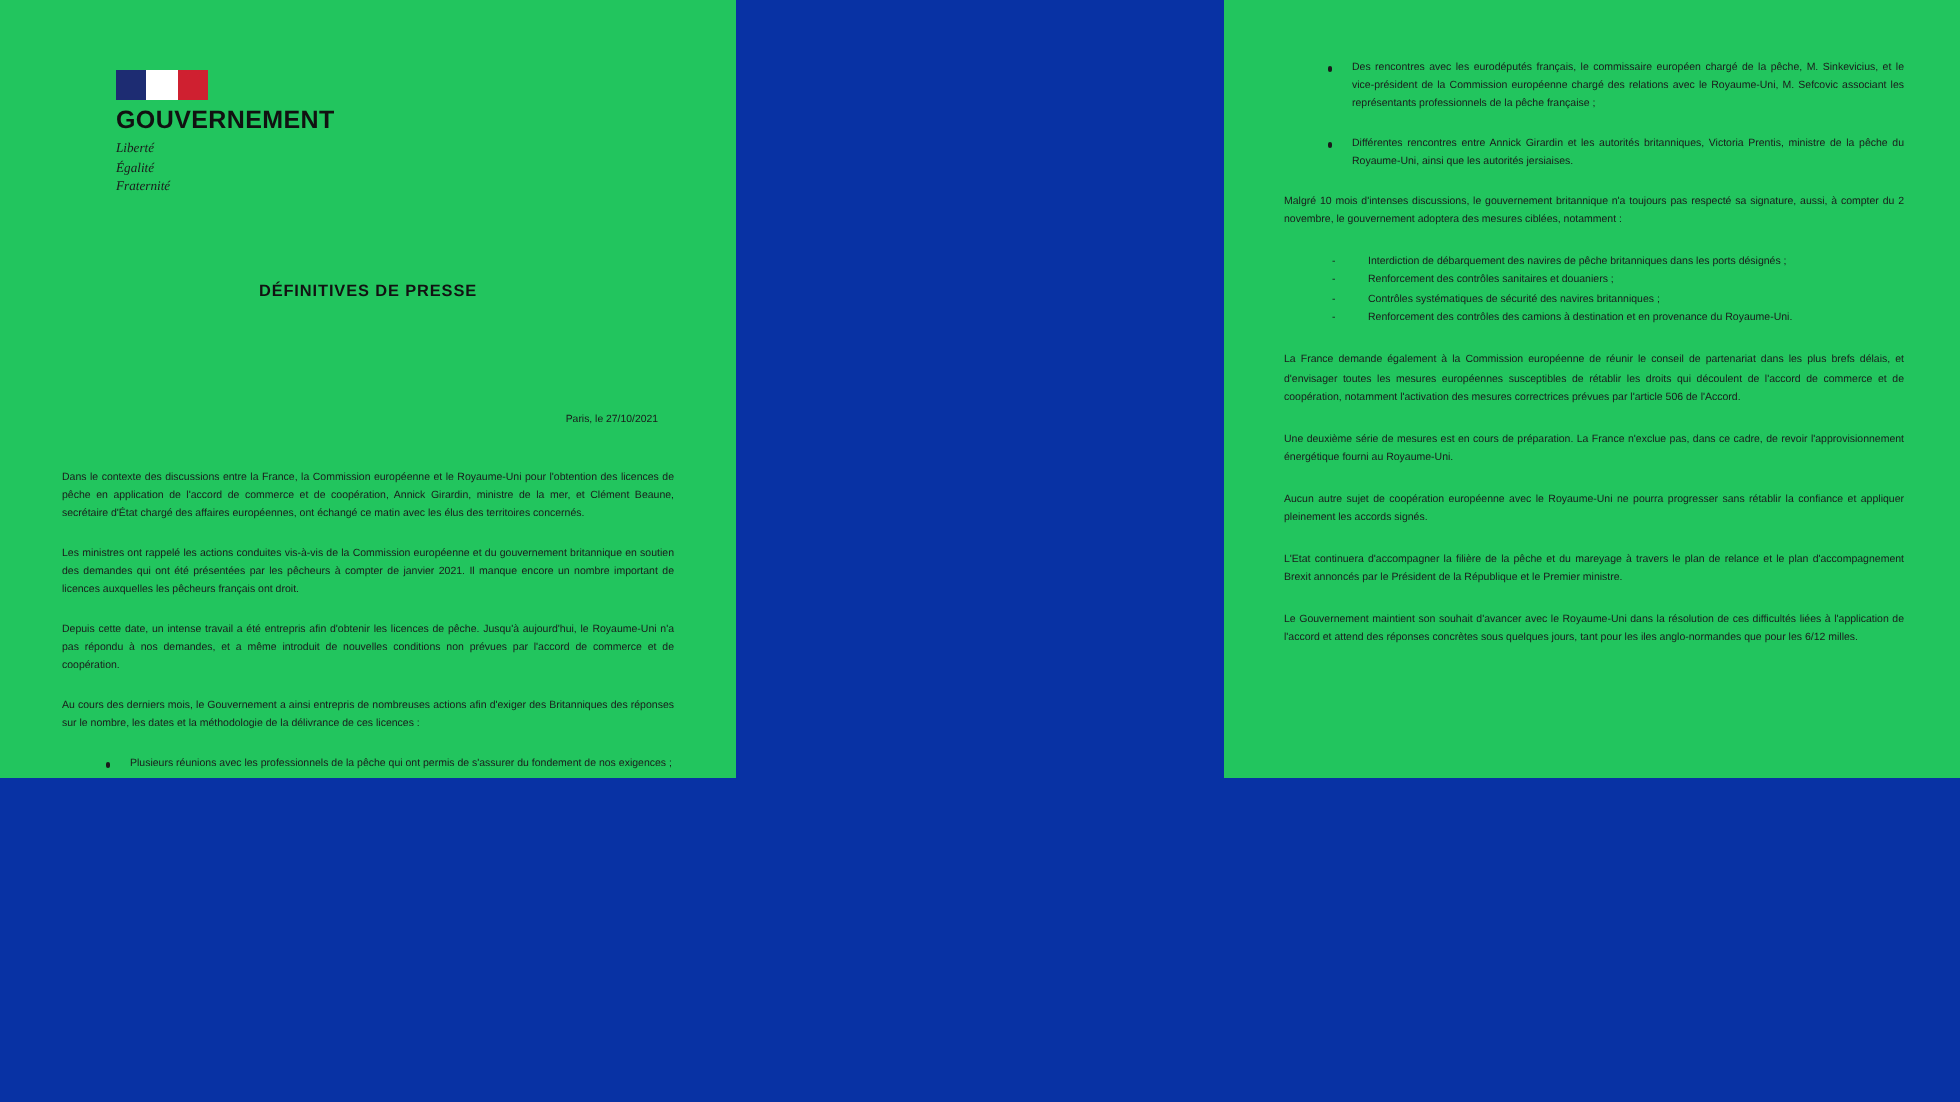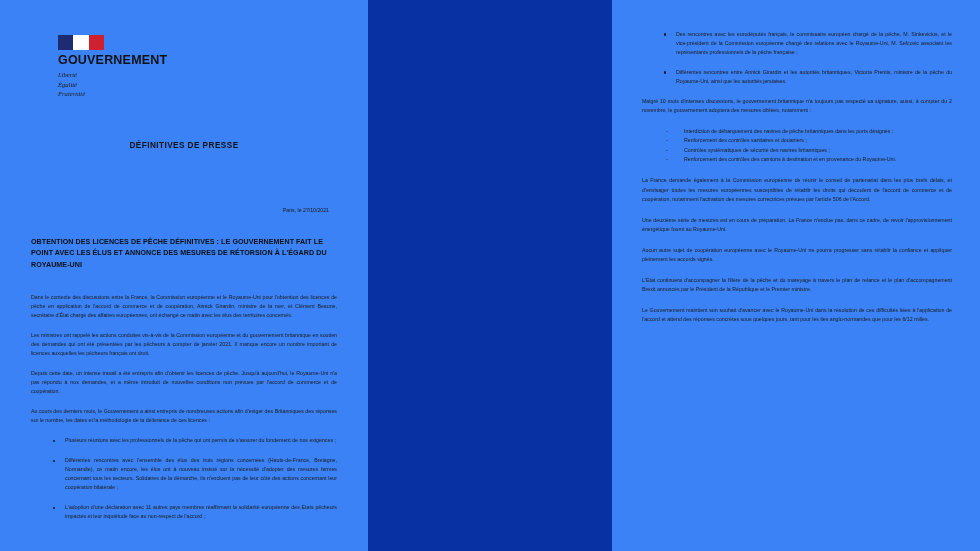--- a/index.html
+++ b/index.html
@@ -15,22 +15,22 @@
   }
   .spread {
     position: relative;
     width: 980px;
     height: 551px;
     display: flex;
     justify-content: space-between;
     align-items: stretch;
   }
   .page {
-    background: #3b82f6;
-    height: 551px;
+    background: #22c55e;
+    height: 389px;
     box-sizing: border-box;
     position: relative;
     overflow: hidden;
   }
   .page-left {
     width: 368px;
     padding: 26px 31px 10px 31px;
   }
   .page-right {
     width: 368px;
@@ -181,21 +181,20 @@
         <div>Liberté</div>
         <div>Égalité</div>
         <div>Fraternité</div>
       </div>
     </div>
 
     <div class="communique">DÉFINITIVES DE PRESSE</div>
 
     <div class="dateline">Paris, le 27/10/2021</div>
 
-    <div class="headline">OBTENTION DES LICENCES DE PÊCHE DÉFINITIVES : LE GOUVERNEMENT FAIT LE POINT AVEC LES ÉLUS ET ANNONCE DES MESURES DE RÉTORSION À L'ÉGARD DU ROYAUME-UNI</div>
 
     <div class="body-text">
       <p class="para">Dans le contexte des discussions entre la France, la Commission européenne et le Royaume-Uni pour l'obtention des licences de pêche en application de l'accord de commerce et de coopération, Annick Girardin, ministre de la mer, et Clément Beaune, secrétaire d'État chargé des affaires européennes, ont échangé ce matin avec les élus des territoires concernés.</p>
       <p class="para">Les ministres ont rappelé les actions conduites vis-à-vis de la Commission européenne et du gouvernement britannique en soutien des demandes qui ont été présentées par les pêcheurs à compter de janvier 2021. Il manque encore un nombre important de licences auxquelles les pêcheurs français ont droit.</p>
       <p class="para">Depuis cette date, un intense travail a été entrepris afin d'obtenir les licences de pêche. Jusqu'à aujourd'hui, le Royaume-Uni n'a pas répondu à nos demandes, et a même introduit de nouvelles conditions non prévues par l'accord de commerce et de coopération.</p>
       <p class="para">Au cours des derniers mois, le Gouvernement a ainsi entrepris de nombreuses actions afin d'exiger des Britanniques des réponses sur le nombre, les dates et la méthodologie de la délivrance de ces licences :</p>
 
       <ul class="bullets">
         <li>Plusieurs réunions avec les professionnels de la pêche qui ont permis de s'assurer du fondement de nos exigences ;</li>
         <li>Différentes rencontres avec l'ensemble des élus des trois régions concernées (Hauts-de-France, Bretagne, Normandie), ce matin encore, les élus ont à nouveau insisté sur la nécessité d'adopter des mesures fermes concernant tous les secteurs. Solidaires de la démarche, ils n'excluent pas de leur côté des actions concernant leur coopération bilatérale ;</li>

